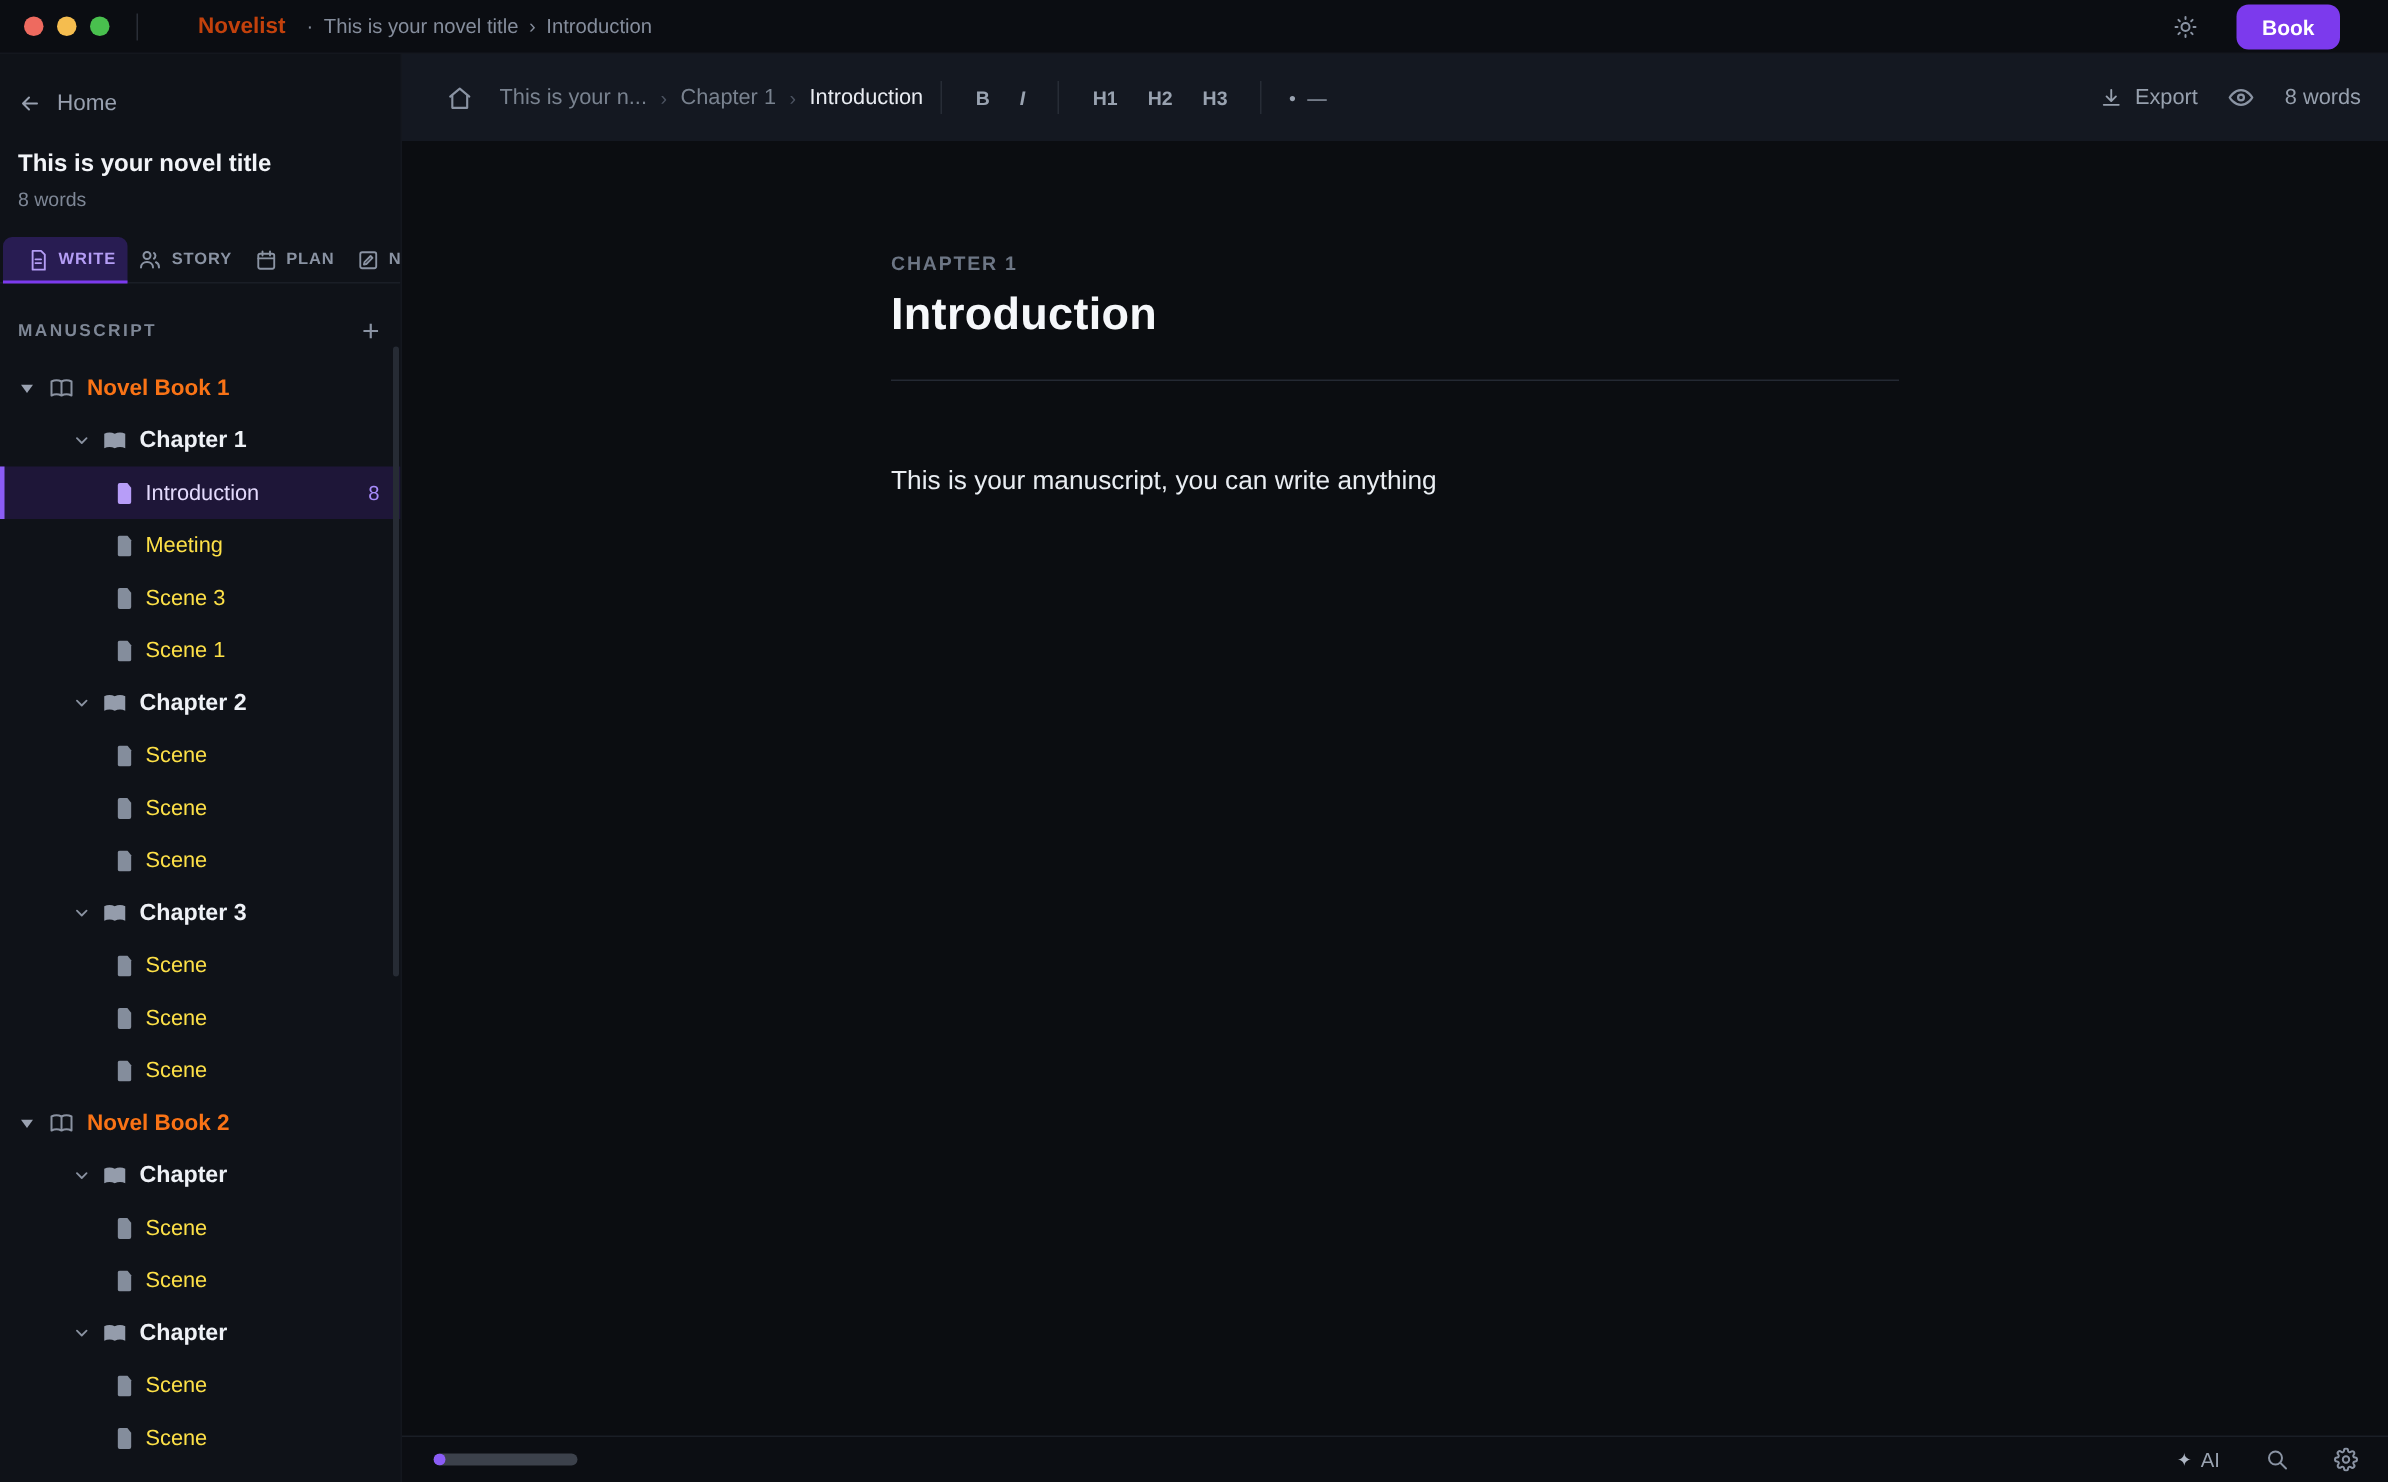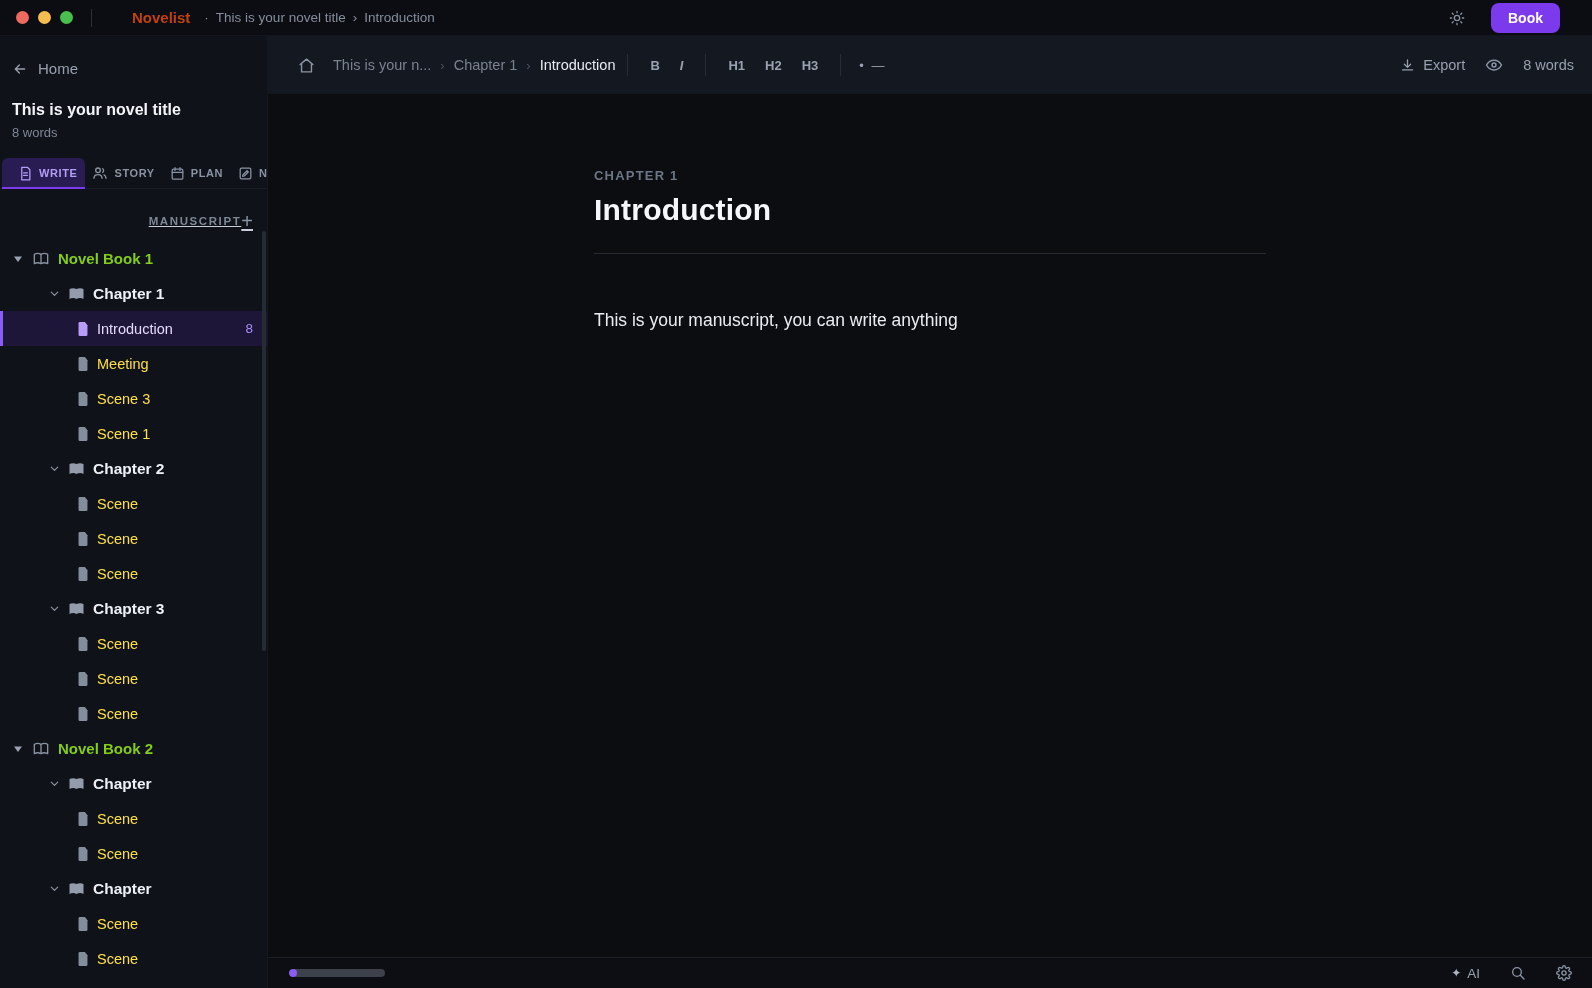--- a/index.html
+++ b/index.html
@@ -44,33 +44,32 @@
   .novel-words { margin-top:6px; font-size:13px; color:#7e8796; }
   .tabs { display:flex; align-items:stretch; margin-top:18px; padding:0 2px; border-bottom:1px solid #1a1e26; }
   .tab {
     display:flex; align-items:center; gap:6px; padding:7px 8px 7px 7px; cursor:pointer;
     font-size:11px; font-weight:700; letter-spacing:.6px; color:#8a93a3; position:relative;
     border-radius:6px 6px 0 0;
   }
   .tab.active { background:#281c52; color:#b49df5;padding-left:16px; }
   .tab.active::after { content:""; position:absolute; left:0; right:0; bottom:-1px; height:2px; background:#7c3aed; }
   .section-head {
-    display:flex; align-items:center; justify-content:flex-end;
+    display:flex; align-items:center; justify-content:space-between;
     padding:22px 14px 10px 12px;
-    text-decoration:underline;
   }
   .section-title { font-size:11.5px; font-weight:700; letter-spacing:1.6px; color:#7e8796; }
   .plus-btn { color:#8a93a3; font-size:20px; line-height:1; background:none; border:none; cursor:pointer; }
   .tree { }
   .trow { display:flex; align-items:center; height:35px; cursor:pointer; padding-right:14px; position:relative; }
   .trow .disc { width:12px; display:flex; justify-content:center; color:#9aa2b1; }
   .trow .ticon { display:flex; }
   .trow.book { padding-left:12px; }
   .trow.book .ticon { margin-left:9px; color:#8a92a1; }
-  .trow.book .tlabel { margin-left:9px; font-size:15px; font-weight:600; color:#84cc16; }
+  .trow.book .tlabel { margin-left:9px; font-size:15px; font-weight:600; color:#f97316; }
   .trow.chapter { padding-left:48px; }
   .trow.chapter .disc { color:#8a92a1; }
   .trow.chapter .ticon { margin-left:8px; color:#949cab; }
   .trow.chapter .tlabel { margin-left:8px; font-size:15.5px; font-weight:700; color:#eef1f6; }
   .trow.scene { padding-left:77px; }
   .trow.scene .ticon { color:#848d9c; }
   .trow.scene .tlabel { margin-left:8px; font-size:14.5px; color:#fde047; }
   .trow.selected { background:#1e1638; }
   .trow.selected::before { content:""; position:absolute; left:0; top:0; bottom:0; width:3px; background:#8b5cf6; }
   .trow.selected .ticon { color:#b79df8; }

